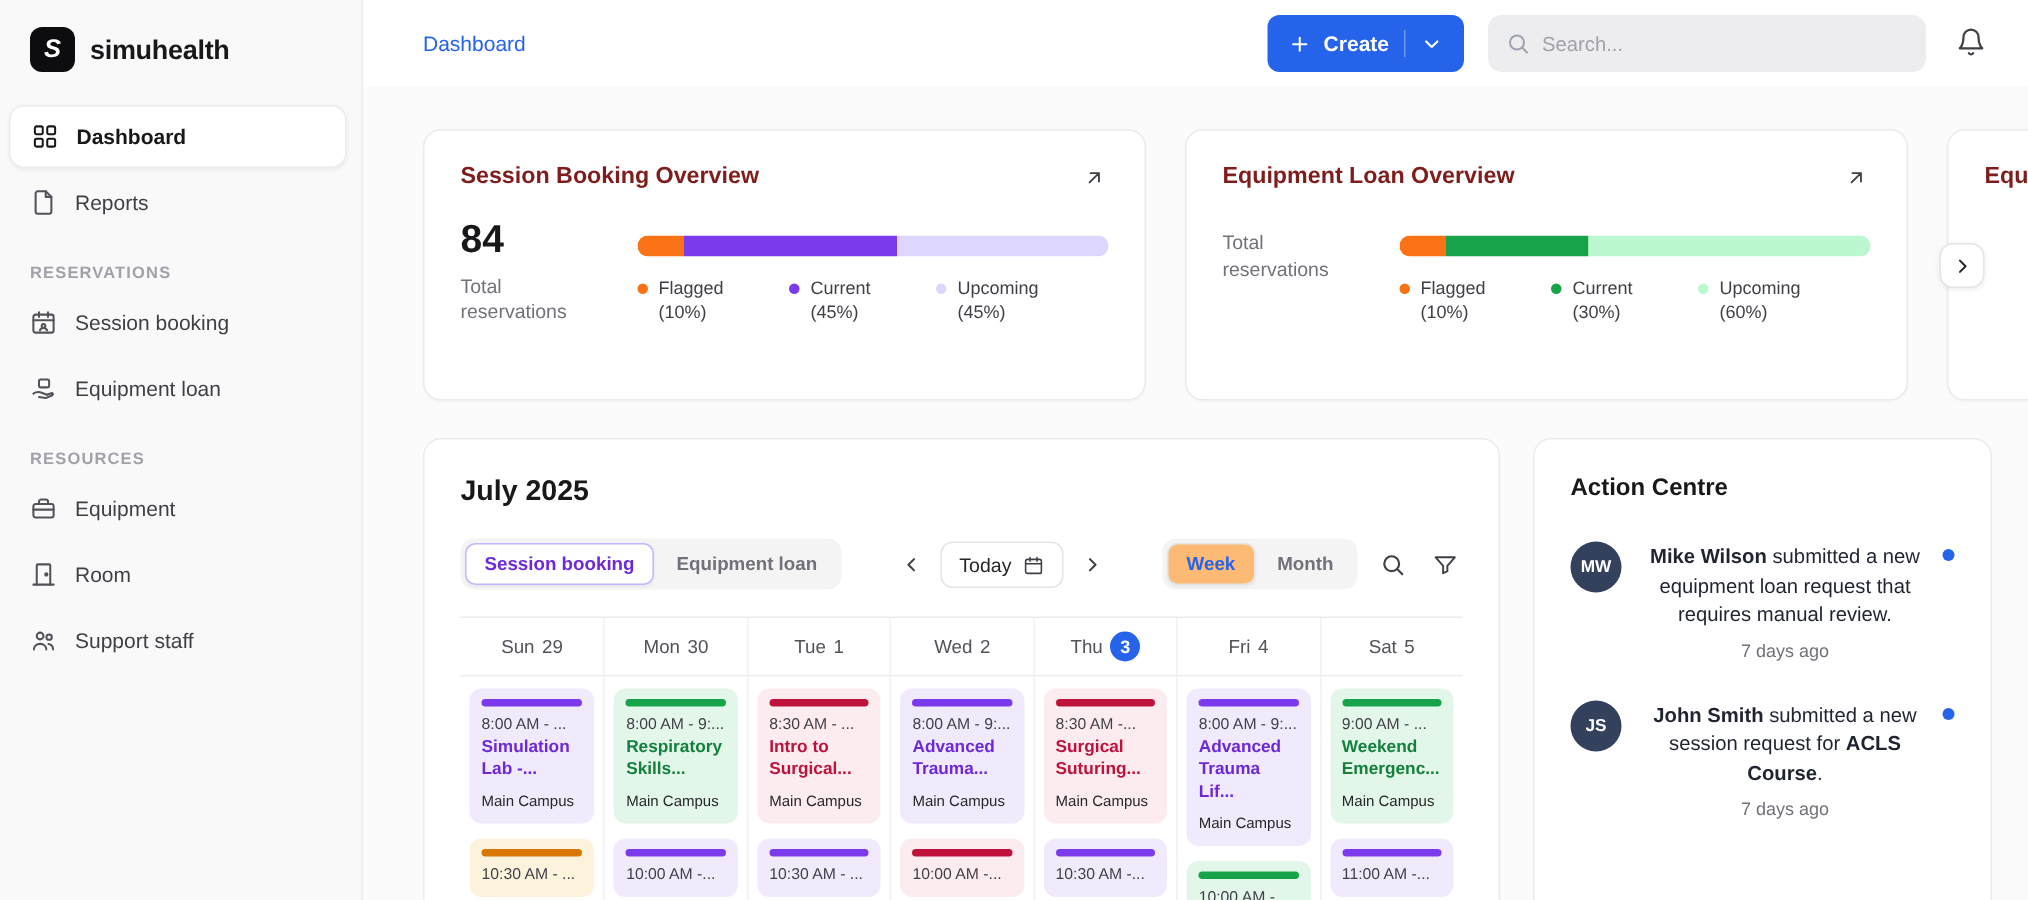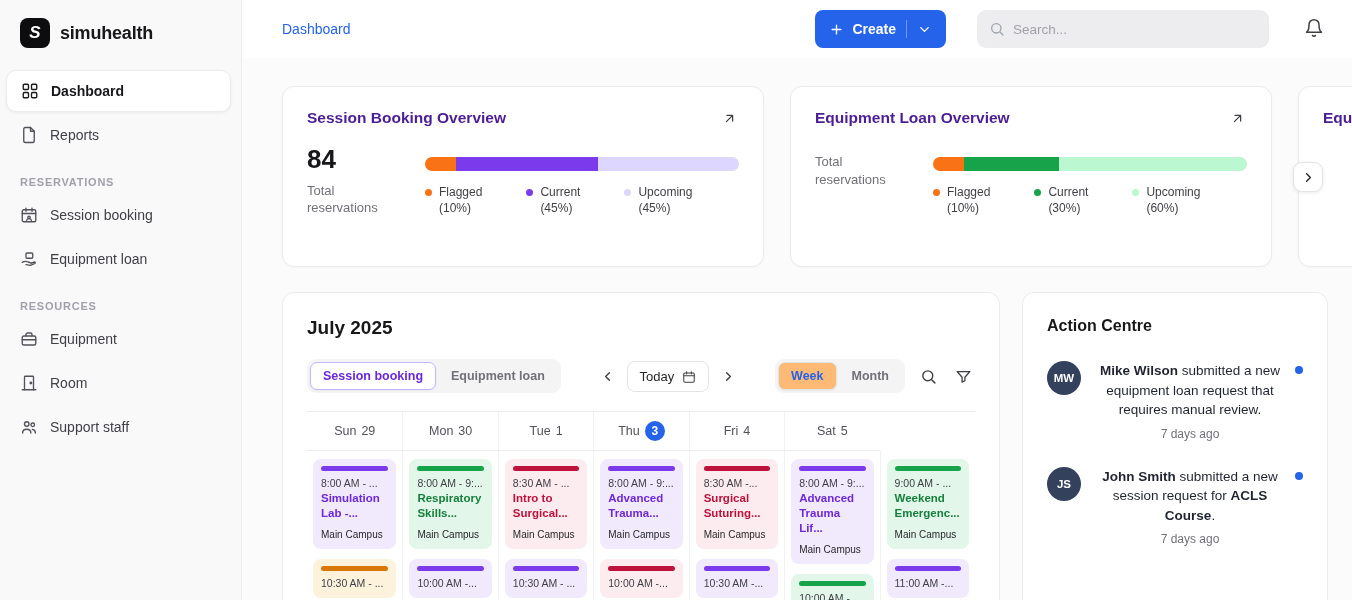--- a/index.html
+++ b/index.html
@@ -22,21 +22,21 @@
     font-weight:700; color:#18181b; }
   .nav-item.active svg { color:#18181b; }
   .section-label { margin:20px 20px 6px; font-size:11px; font-weight:600; letter-spacing:.07em;
     color:#a1a1aa; }
 
   
   .main { flex:1; display:flex; flex-direction:column; background:#fbfbfc; min-width:0; }
   .topbar { height:58px; min-height:58px; background:#fff; display:flex; align-items:center;
     justify-content:space-between; padding:0 24px 0 40px; }
   .breadcrumb { font-size:14px; color:#2563eb; text-decoration:none; font-weight:500; }
-  .topbar-right { display:flex; align-items:center; gap:31px; }
+  .topbar-right { display:flex; align-items:center; gap:16px; }
   .create-btn { display:flex; align-items:center; gap:8px; height:38px; padding:0 14px;
     background:#2563eb; color:#fff; border:none; border-radius:8px; font-size:14px; font-weight:600;
     cursor:pointer; font-family:inherit; }
   .create-btn svg { width:15px; height:15px; }
   .create-divider { width:1px; height:18px; background:rgba(255,255,255,.35); margin:0 2px; }
   .search-box { display:flex; align-items:center; gap:8px; width:292px; height:38px;
     background:#ededf0; border-radius:9px; padding:0 12px; color:#9ca3af; }
   .search-box svg { width:16px; height:16px; flex:none; }
   .search-box input { flex:1; border:none; background:transparent; outline:none; font-size:13.5px;
     font-family:inherit; color:#3f3f46; }
@@ -44,21 +44,21 @@
   .bell-btn { background:none; border:none; cursor:pointer; color:#3f3f46; padding:4px; }
   .bell-btn svg { width:20px; height:20px; }
 
   .content { position:relative; flex:1; padding:28px 24px 0 40px; overflow:hidden; }
 
   
   .cards-row { display:flex; gap:26px; }
   .ov-card { width:482px; min-width:482px; height:181px; background:#fff; border:1px solid #ebebee;
     border-radius:12px; box-shadow:0 1px 2px rgba(0,0,0,.03); padding:22px 24px; }
   .ov-head { display:flex; align-items:flex-start; justify-content:space-between; }
-  .ov-title { font-size:15.5px; font-weight:700; color:#4c1d95; }
+  .ov-title { font-size:15.5px; font-weight:700; color:#7f1d1d; }
   .expand-btn { background:none; border:none; cursor:pointer; color:#3f3f46; padding:2px; }
   .expand-btn svg { width:15px; height:15px; }
   .ov-body { display:flex; margin-top:14px; }
   .ov-left { width:118px; min-width:118px; }
   .ov-total { font-size:26px; font-weight:700; line-height:1.1; }
   .ov-total-label { font-size:13px; color:#71717a; margin-top:8px; width:100px; line-height:1.35; }
   .ov-right { flex:1; padding-top:12px; }
   .stack-bar { display:flex; height:14px; border-radius:7px; overflow:hidden; }
   .stack-seg { height:100%; }
   .legend { display:flex; gap:44px; margin-top:13px; }
@@ -395,20 +395,24 @@
             </div>
             <div class="day-head">
               <span>Mon</span>
                 <span>30</span>
             </div>
             <div class="day-head">
               <span>Tue</span>
                 <span>1</span>
             </div>
             <div class="day-head">
+              <span>Wed</span>
+                <span>2</span>
+            </div>
+            <div class="day-head">
               <span>Thu</span>
               <span class="today-circle">3</span>
             </div>
             <div class="day-head">
               <span>Fri</span>
                 <span>4</span>
             </div>
             <div class="day-head">
               <span>Sat</span>
                 <span>5</span>

